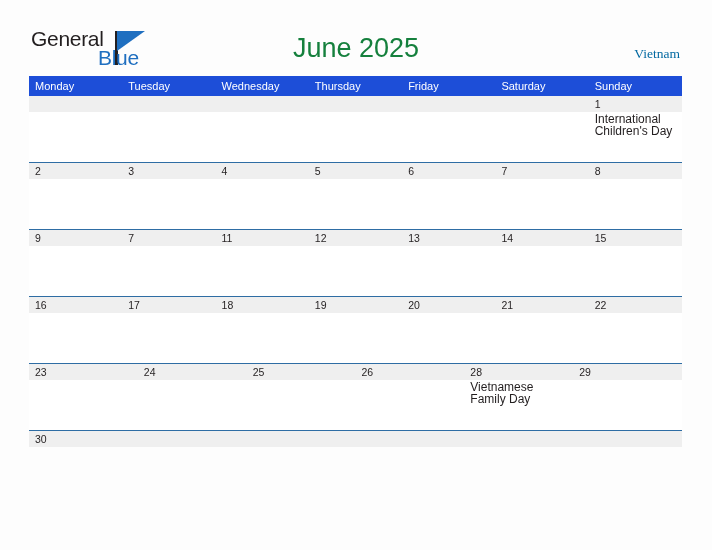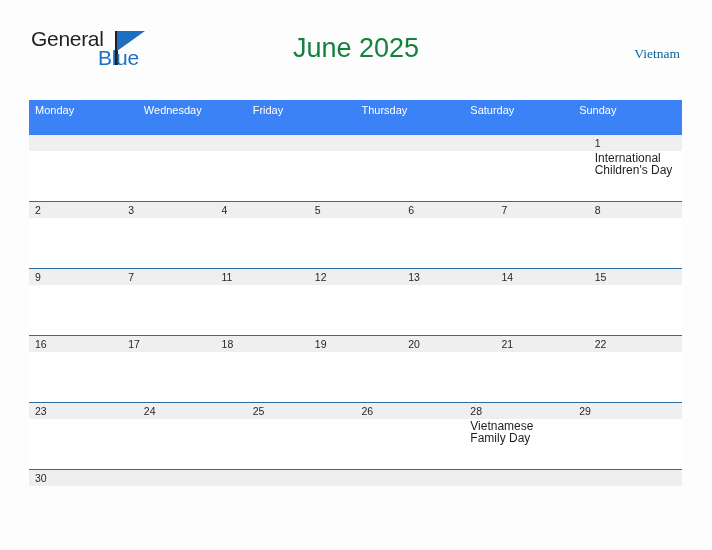--- a/index.html
+++ b/index.html
@@ -96,23 +96,22 @@
 
   
   .calendar {
     position: absolute;
     left: 29px;
     top: 76px;
     width: 653px;
   }
   .weekdays {
     display: flex;
-    background: #3b82f6;
-    height: 35px;
-    margin-top: 24px;
+    background: #1d4ed8;
+    height: 20px;
   }
   .weekday {
     flex: 1 1 0;
     color: #ffffff;
     font-size: 11px;
     line-height: 20px;
     padding-left: 6px;
     box-sizing: border-box;
     font-family: "Liberation Sans", sans-serif;
     white-space: nowrap;
@@ -181,23 +180,24 @@
       <span class="logo-blue">Blue</span>
     </div>
 
     <div class="cal-title">June 2025</div>
     <div class="country">Vietnam</div>
   </div>
 
   <div class="calendar">
     <div class="weekdays">
         <div class="weekday">Monday</div>
+        <div class="weekday">Tuesday</div>
         <div class="weekday">Wednesday</div>
+        <div class="weekday">Thursday</div>
         <div class="weekday">Friday</div>
-        <div class="weekday">Thursday</div>
         <div class="weekday">Saturday</div>
         <div class="weekday">Sunday</div>
       </div>
     <div class="weeks">
         <div class="week">
           <div class="week-inner">
             <div class="daycell empty">
               <div class="daynum"></div>
             </div>
             <div class="daycell empty">

